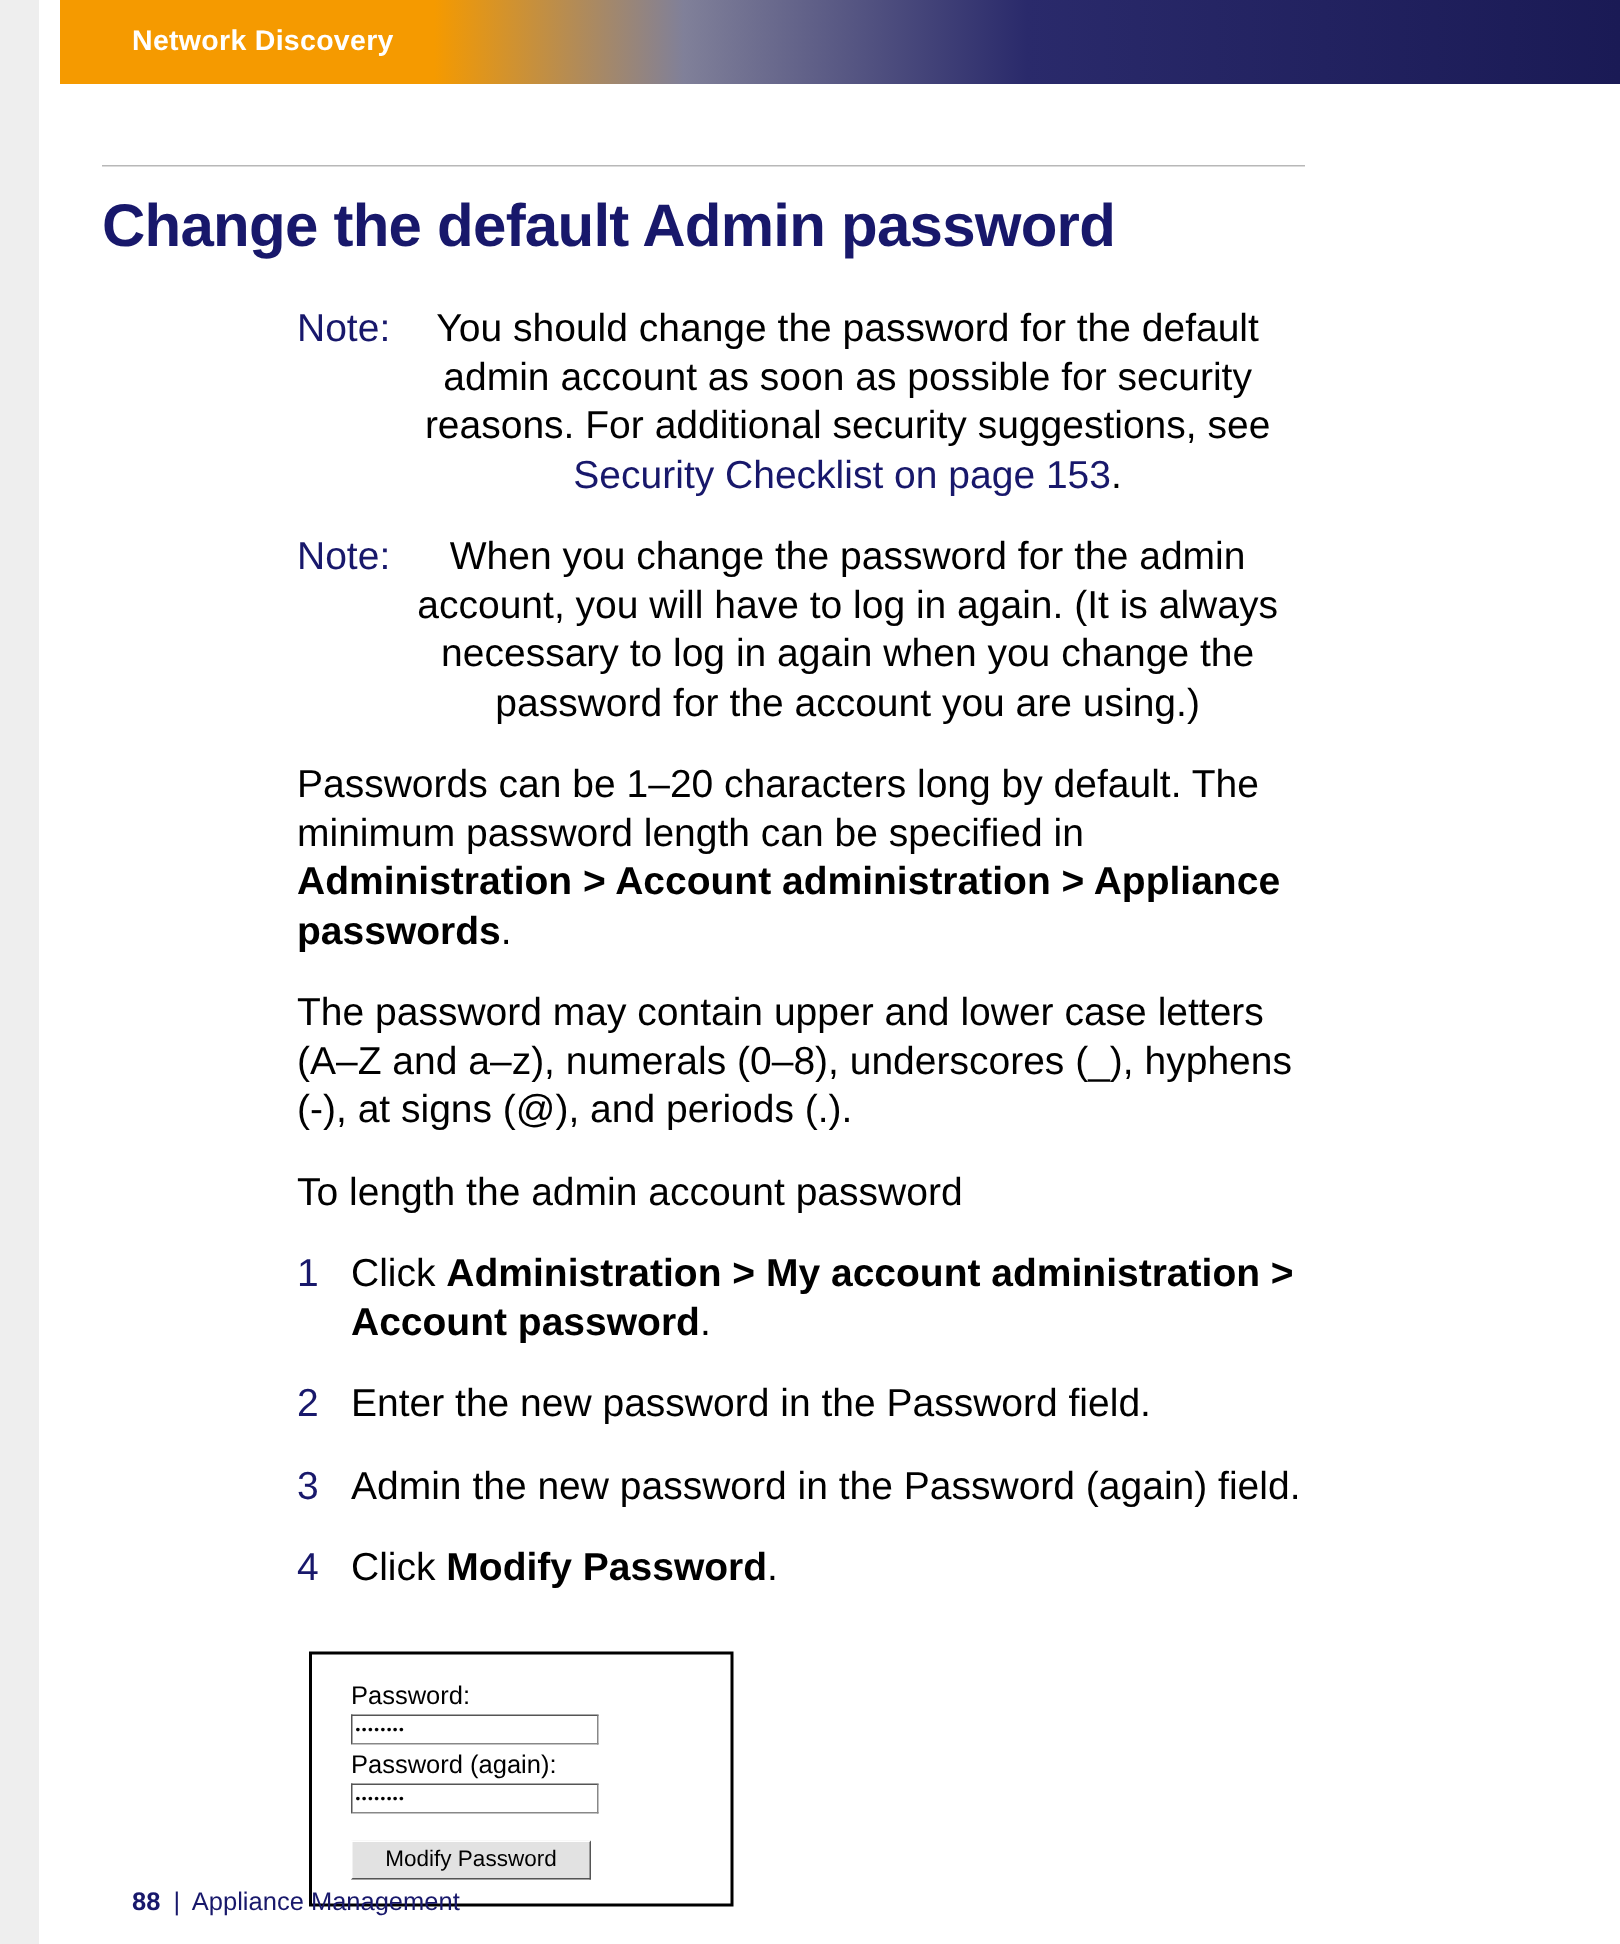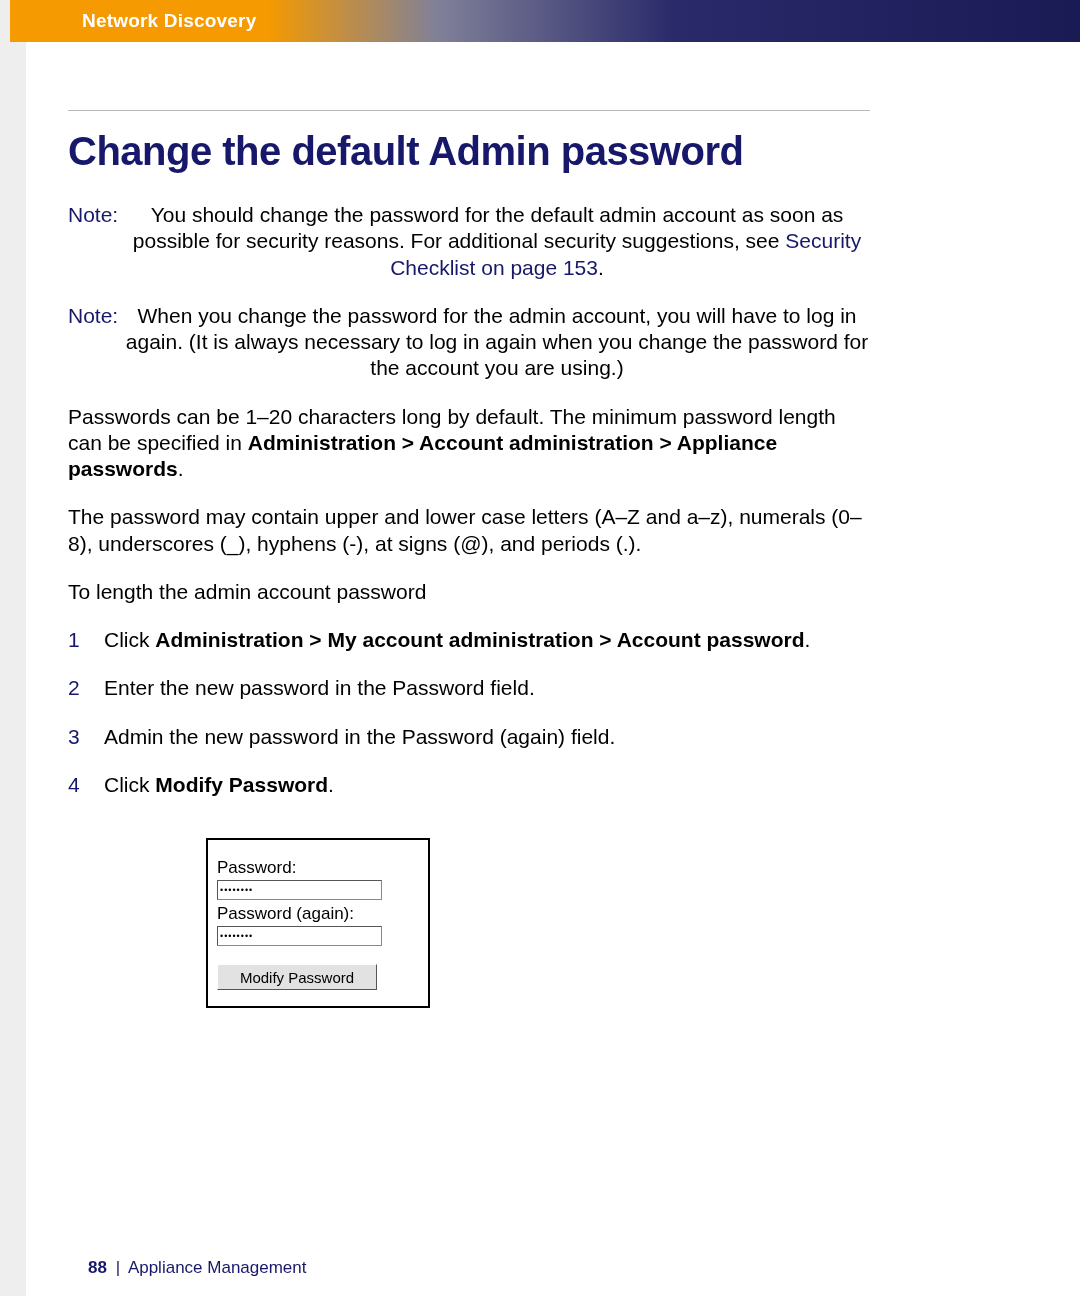--- a/index.html
+++ b/index.html
@@ -13,24 +13,24 @@
   
   .left-strip {
     position: absolute;
     left: 0; top: 0;
     width: 26px; height: 1296px;
     background: #eeeeee;
   }
   
   .banner {
     position: absolute;
-    left: 10px; top: 0; right: 0;
-    height: 42px;
+    left: 40px; top: 0; right: 0;
+    height: 56px;
     background: linear-gradient(90deg, #f59a00 0%, #f59a00 24%, #808099 40%, #2a2a6b 62%, #1a1a55 100%);
-    padding-left: 72px;
+    padding-left: 48px;
     display: flex;
     align-items: center;
   }
   .banner-title {
     color: #ffffff;
     font-size: 19px;
     font-weight: 600;
     letter-spacing: 0.2px;
   }
   
@@ -45,22 +45,23 @@
     border-top: 1px solid #b8b8b8;
     margin-bottom: 18px;
   }
   h1.page-title {
     color: #18186b;
     font-size: 40px;
     font-weight: 700;
     letter-spacing: -0.5px;
   }
   .body-block {
+    margin-left: 130px;
     margin-top: 28px;
-    font-size: 21px;
+    font-size: 26px;
     line-height: 1.25;
     color: #000;
   }
   .note-row { display: flex; margin-bottom: 22px; }
   .note-label {
     flex: 0 0 56px;
     color: #18186b;
     font-weight: 400;
   }
   .note-text { flex: 1; text-align: center; }
@@ -72,24 +73,24 @@
     flex: 0 0 36px;
     color: #18186b;
     font-weight: 400;
   }
   .step-text { flex: 1; }
   b, .bold { font-weight: 700; }
   
   .form-shot {
     margin-left: 138px;
     margin-top: 40px;
-    width: 224px;
+    width: 283px;
     border: 2px solid #000;
     background: #fff;
-    padding: 14px 10px 16px 9px;
+    padding: 14px 10px 16px 26px;
     font-family: Arial, sans-serif;
   }
   .form-shot .flabel {
     font-size: 17px;
     color: #000;
     margin-top: 4px;
   }
   .form-shot input[type="password"] {
     width: 165px;
     height: 20px;

